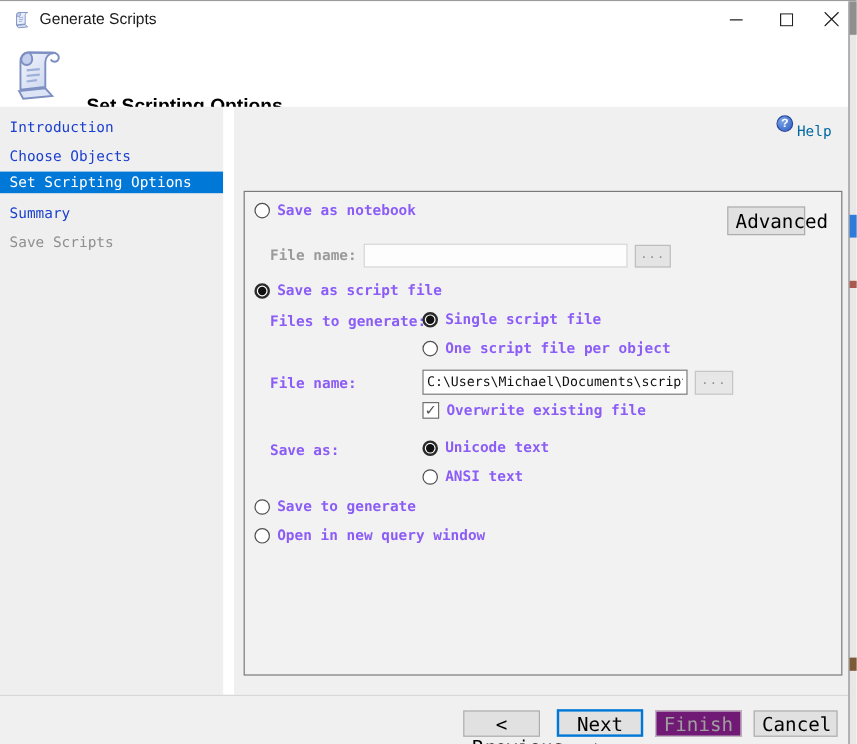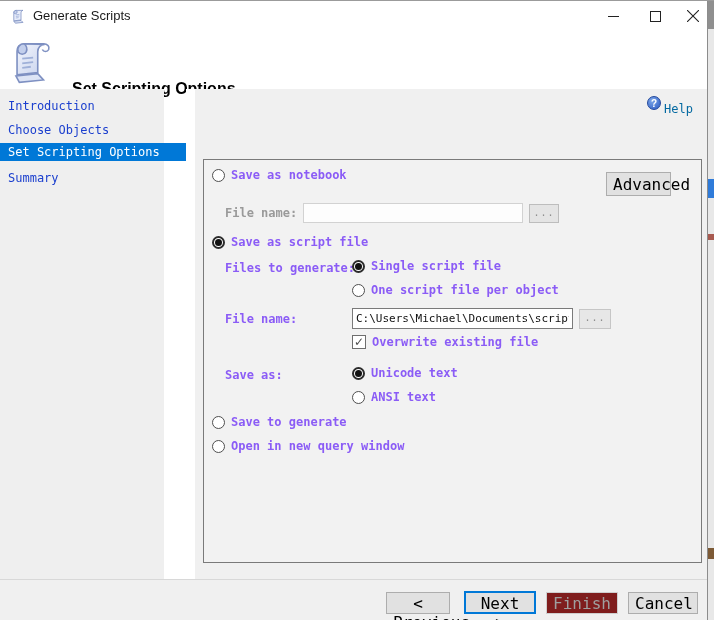--- a/index.html
+++ b/index.html
@@ -13,21 +13,21 @@
   #titlebar{left:0;top:0;width:707px;height:30px;background:#fff;}
   #title-text{left:33px;top:7px;font-size:13px;color:#1a1a1a;}
   .winbtn{top:0;width:42px;height:30px;display:flex;align-items:center;justify-content:center;cursor:default;}
   .winbtn svg{display:block;}
 
   
   #header{left:0;top:30px;width:707px;height:58px;background:#fff;}
   #header-title{left:72px;top:49px;font-size:16px;font-weight:bold;color:#000;}
 
   
-  #sidebar{left:0;top:88px;width:164px;height:490px;background:#efefef;}
+  #sidebar{left:0;top:88px;width:194px;height:490px;background:#efefef;}
   #main{left:195px;top:88px;width:512px;height:490px;background:#f0f0f0;}
   #gap{left:186px;top:88px;width:9px;height:490px;background:#ffffff;}
 
   
   .nav-item{left:0;width:186px;height:18px;line-height:18px;padding-left:8px;box-sizing:border-box;
             color:#1b3fce;cursor:pointer;white-space:nowrap;}
   .nav-item.active{background:#0078d7;color:#fff;}
   .nav-item.disabled{color:#8f8f8f;cursor:default;}
 
   
@@ -53,21 +53,21 @@
 
   .textbox{position:absolute;box-sizing:border-box;border:1px solid #7a7a7a;background:#fff;
            font-family:"DejaVu Sans Mono",monospace;font-size:11px;padding:2px 3px;color:#111;
            white-space:nowrap;overflow:hidden;}
   .textbox.disabled{border:1px solid #d2d2d2;background:#fdfdfd;}
   .browse-btn{position:absolute;box-sizing:border-box;background:#e4e4e4;border:1px solid #bdbdbd;
               color:#8f8f8f;text-align:center;font-size:10px;line-height:16px;letter-spacing:1px;cursor:pointer;}
   .push-btn{position:absolute;box-sizing:border-box;background:#e1e1e1;border:1px solid #adadad;
             color:#000;text-align:center;cursor:pointer;font-family:"DejaVu Sans Mono",monospace;font-size:16px;}
   .push-btn.focused{border:2px solid #0078d7;}
-  .push-btn.disabled{background:#7f1d1d;border:1px solid #cfcfcf;color:#9f9f9f;cursor:default;}
+  .push-btn.disabled{background:#701a75;border:1px solid #cfcfcf;color:#9f9f9f;cursor:default;}
 
   
   #footer{left:0;top:578px;width:707px;height:42px;background:#f0f0f0;border-top:1px solid #d8d8d8;}
 
   
   #edge{left:707px;top:0;width:7px;height:620px;background:#e8e8e8;border-left:1px solid #8c8c8c;}
   .edge-bit{position:absolute;left:0;width:7px;}
 </style>
 </head>
 <body>
@@ -125,20 +125,21 @@
       </svg>
     </span>
     <span id="header-title" class="abs sans">Set Scripting Options</span>
   </div>
 
   <div id="sidebar" class="abs">
     <div class="nav-item abs" style="top:8px;">Introduction</div>
     <div class="nav-item abs" style="top:32px;">Choose Objects</div>
     <div class="nav-item abs active" style="top:54px;">Set Scripting Options</div>
     <div class="nav-item abs" style="top:80px;">Summary</div>
+    <div class="nav-item abs disabled" style="top:104px;">Save Scripts</div>
   </div>
 
   <div id="gap" class="abs"></div>
 
   <div id="main" class="abs">
 
     <div id="help">
       <span class="help-icon">?</span>
       <span id="help-label">Help</span>
     </div>

